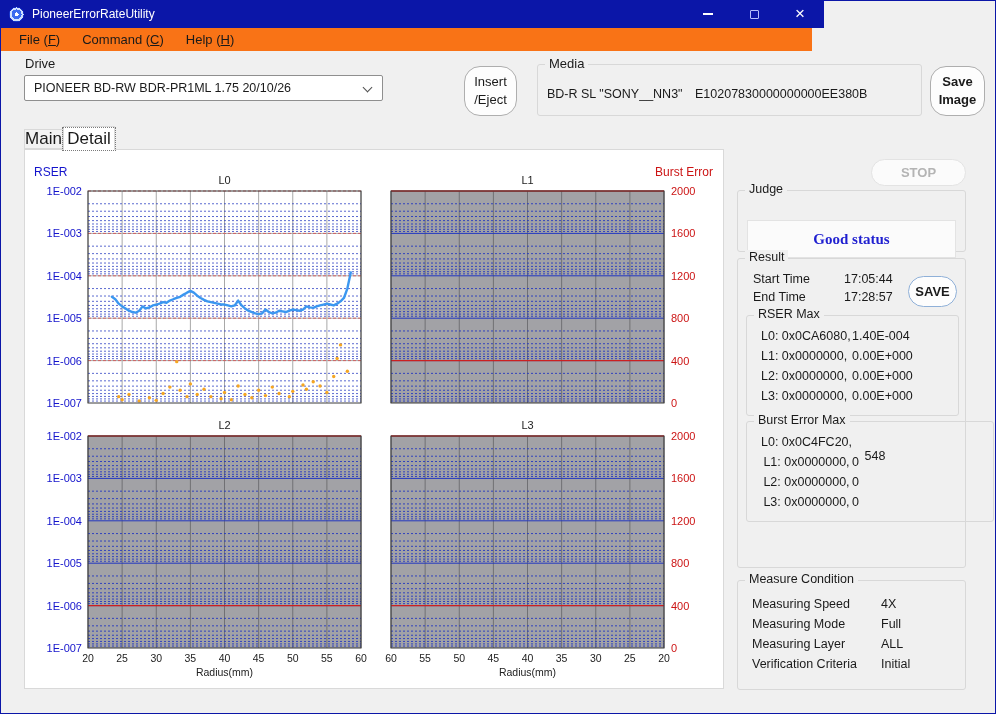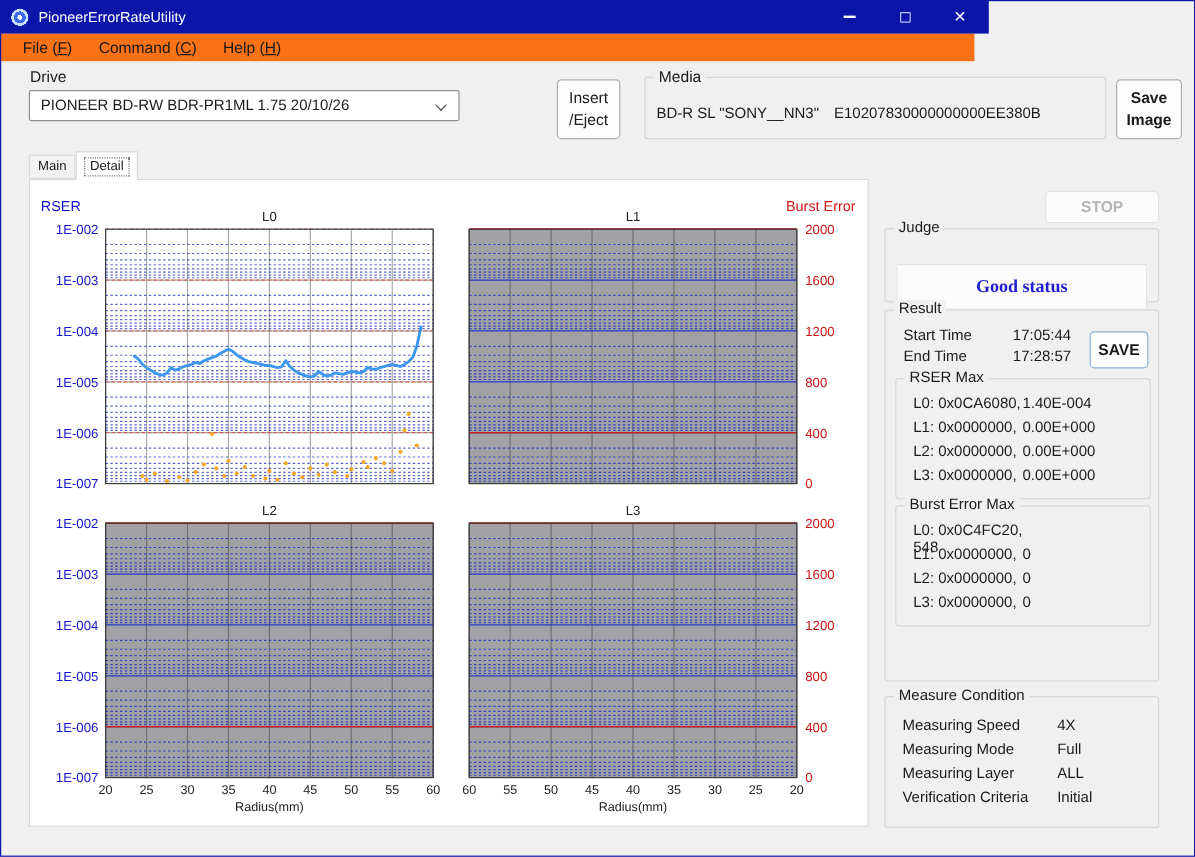--- a/index.html
+++ b/index.html
@@ -21,30 +21,30 @@
 
   
   .menubar{position:absolute;left:0;top:28px;width:812px;height:23px;background:#f97316;display:flex;align-items:center;padding-left:8px;}
   .menu-item{padding:2px 11px;font-size:13px;}
   .mn{text-decoration:underline;}
 
   
   .lbl{position:absolute;font-size:13px;}
   .combo{position:absolute;left:24px;top:75px;width:359px;height:26px;background:#fff;border:1px solid #8f8f8f;border-radius:2px;display:flex;align-items:center;padding:0 24px 0 9px;font-size:12.5px;}
   .combo-chevron{position:absolute;right:11px;top:8px;width:7px;height:7px;border-right:1.4px solid #505050;border-bottom:1.4px solid #505050;transform:rotate(45deg);}
-  .btn{position:absolute;background:#fdfdfd;border:1px solid #aeaeae;border-radius:4px;display:flex;flex-direction:column;align-items:center;justify-content:center;font-size:13px;line-height:1.35;}
+  .btn{position:absolute;background:#fdfdfd;border:1px solid #aeaeae;border-radius:16px;display:flex;flex-direction:column;align-items:center;justify-content:center;font-size:13px;line-height:1.35;}
   .btn-bold{font-weight:bold;}
   .btn-disabled{background:#fbfbfb;border-color:#e3e3e3;color:#b4b4b4;font-weight:bold;}
 
   
   .groupbox{position:absolute;border:1px solid #d8d8d8;border-radius:3px;}
   .gb-label{position:absolute;top:-9px;left:7px;background:#f0f0f0;padding:0 4px;font-size:12.5px;white-space:nowrap;}
 
   
-  .tab{position:absolute;display:flex;align-items:center;justify-content:center;font-size:11px;}
+  .tab{position:absolute;display:flex;align-items:center;justify-content:center;font-size:17px;}
   .tab-main{left:24px;top:129px;width:39px;height:20px;background:#f2f2f2;border:1px solid #d9d9d9;z-index:1;}
   .tab-detail{left:63px;top:126px;width:52px;height:24px;background:#fff;border:1px solid #d9d9d9;border-bottom:none;z-index:3;}
   .tab-focus{border:1px dotted #7a7a7a;padding:1px 4px;}
   .pane{position:absolute;left:24px;top:149px;width:700px;height:540px;background:#fff;border:1px solid #d9d9d9;z-index:2;}
   .axis-title-left{position:absolute;left:9px;top:15px;font-size:12px;color:#1414cc;}
   .axis-title-right{position:absolute;right:10px;top:15px;font-size:12px;color:#cc1414;}
 
   
   .kv-row{position:absolute;left:14px;right:4px;display:flex;font-size:12.5px;white-space:nowrap;}
   .kv-name{display:inline-block;}
@@ -467,21 +467,21 @@
     <div class="kv-row" style="top:53px;">
         <span class="kv-name w91">L2: 0x0000000,</span>
         <span>0.00E+000</span>
       </div>
     <div class="kv-row" style="top:73px;">
         <span class="kv-name w91">L3: 0x0000000,</span>
         <span>0.00E+000</span>
       </div>
   </div>
 
-  <div class="groupbox" style="left:8px;top:162px;width:213px;height:101px;">
+  <div class="groupbox" style="left:8px;top:162px;width:248px;height:101px;text-align:center;">
     <span class="gb-label">Burst Error Max</span>
     <div class="kv-row" style="top:13px;flex-direction:column;">
         <span class="kv-name w91">L0: 0x0C4FC20,</span>
         <span>548</span>
       </div>
     <div class="kv-row" style="top:33px;">
         <span class="kv-name w91">L1: 0x0000000,</span>
         <span>0</span>
       </div>
     <div class="kv-row" style="top:53px;">

